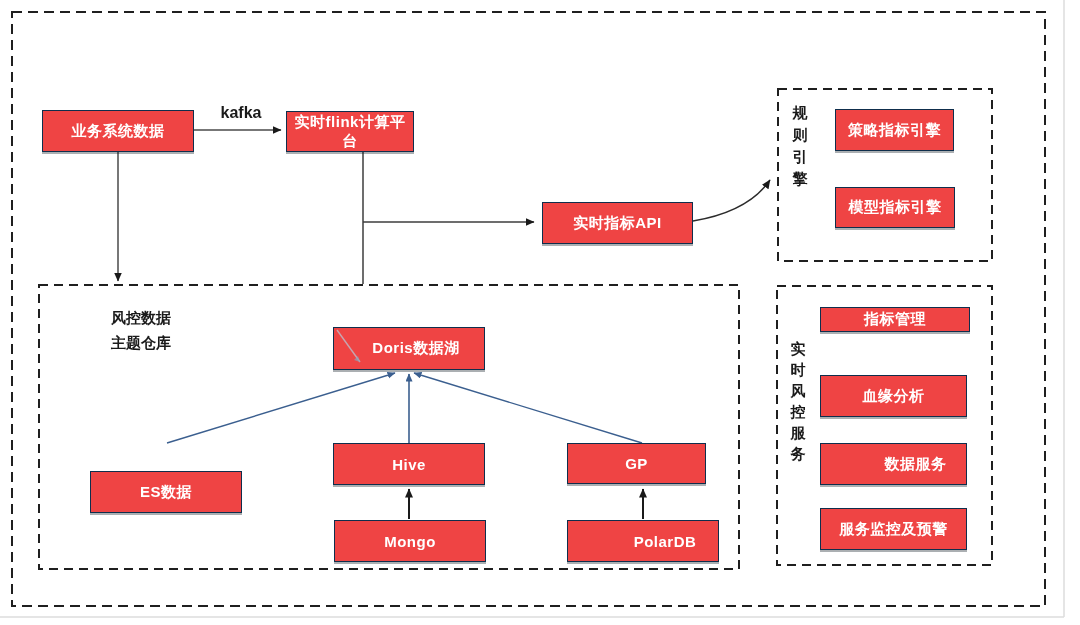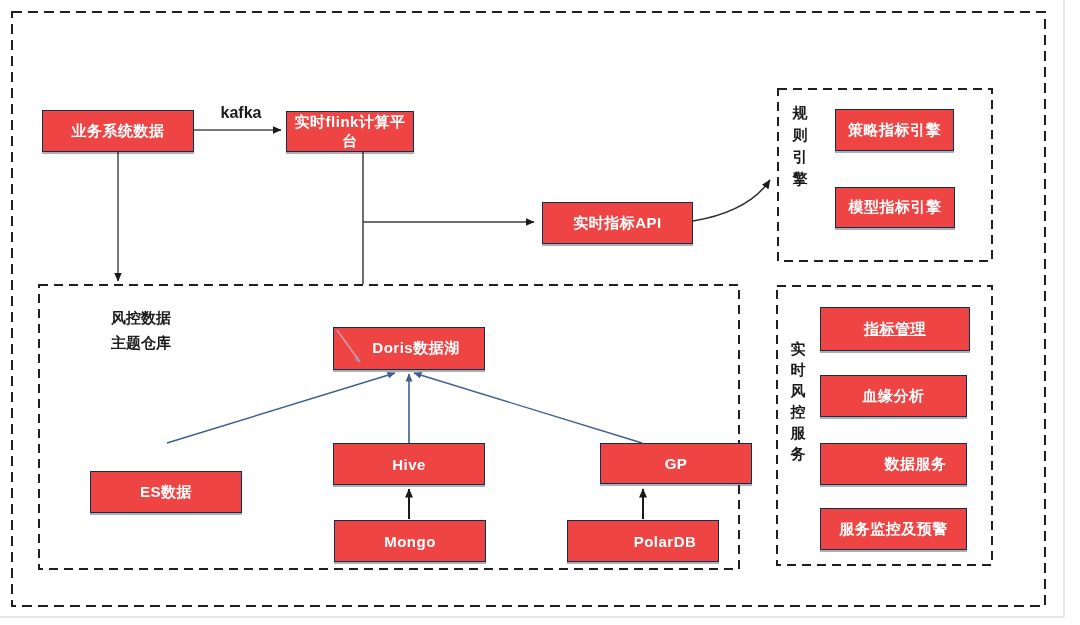--- a/index.html
+++ b/index.html
@@ -69,27 +69,27 @@
   <div class="node" style="left:835px;top:109px;width:119px;height:42px;">策略指标引擎</div>
 
   <div class="node" style="left:835px;top:187px;width:120px;height:41px;">模型指标引擎</div>
 
   <div class="node" style="left:333px;top:327px;width:152px;height:43px;padding-left:14px;">Doris数据湖</div>
 
   <div class="node" style="left:90px;top:443px;width:152px;height:42px;margin-top:28px;">ES数据</div>
 
   <div class="node" style="left:333px;top:443px;width:152px;height:42px;">Hive</div>
 
-  <div class="node" style="left:600px;top:443px;width:152px;height:41px;">GP</div>
+  <div class="node" style="left:567px;top:443px;width:139px;height:41px;">GP</div>
 
   <div class="node" style="left:334px;top:520px;width:152px;height:42px;">Mongo</div>
 
   <div class="node" style="left:567px;top:520px;width:152px;height:42px;padding-left:44px;">PolarDB</div>
 
-  <div class="node" style="left:820px;top:307px;width:150px;height:44px;text-decoration:underline;">指标管理</div>
+  <div class="node" style="left:820px;top:307px;width:150px;height:25px;">指标管理</div>
 
   <div class="node" style="left:820px;top:375px;width:147px;height:42px;">血缘分析</div>
 
   <div class="node" style="left:820px;top:443px;width:147px;height:42px;padding-left:44px;">数据服务</div>
 
   <div class="node" style="left:820px;top:508px;width:147px;height:42px;">服务监控及预警</div>
 
   <div class="free-label" style="left:216px;top:104px;width:50px;text-align:center;font-size:16px;">kafka</div>
 
   <div class="free-label v-label" style="left:790px;top:102px;width:20px;">规

